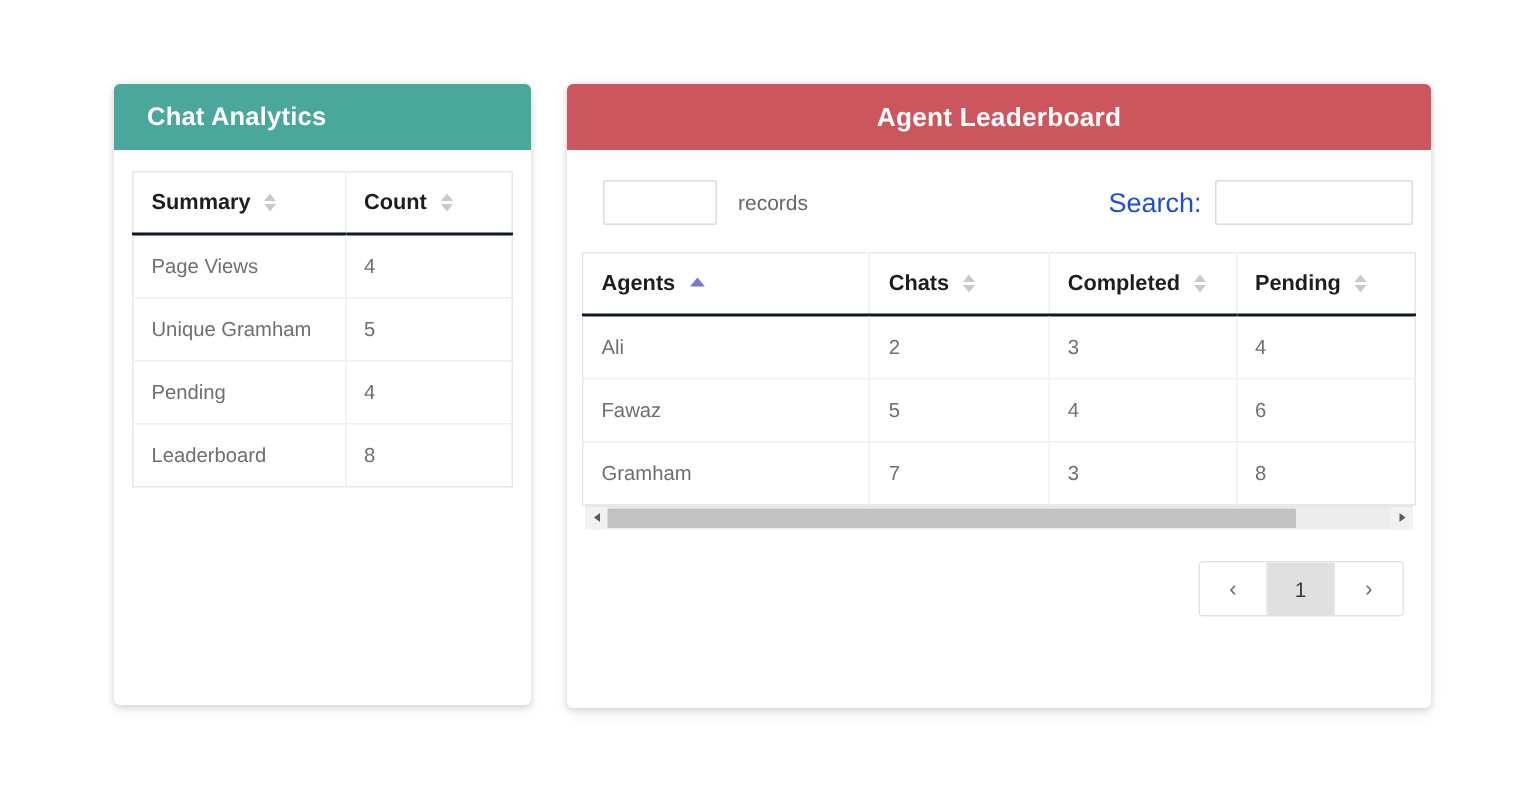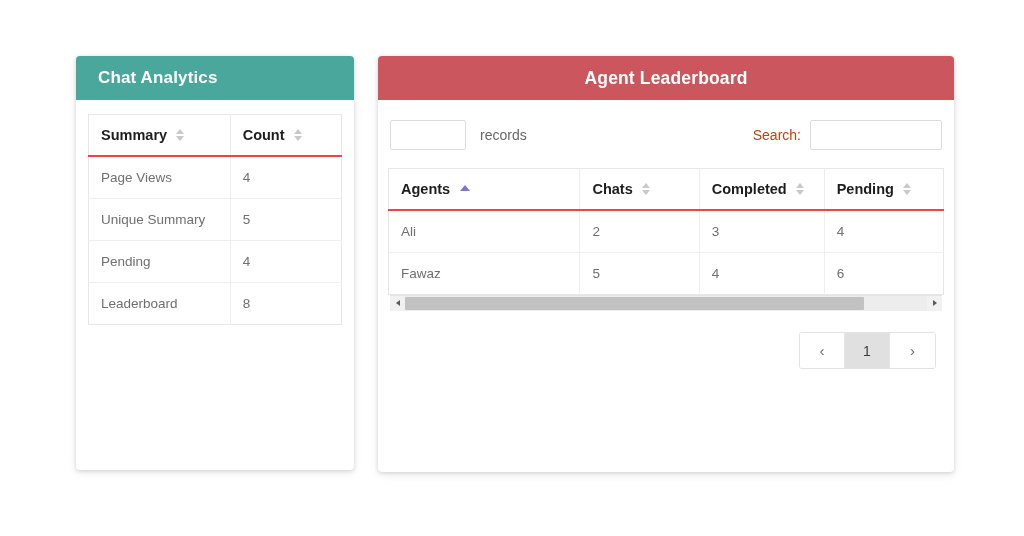--- a/index.html
+++ b/index.html
@@ -51,21 +51,21 @@
     width: 100%;
     border-collapse: collapse;
     border: 1px solid #e7e7e7;
     background: #fff;
   }
   table.dt th {
     text-align: left;
     font-size: 14.5px;
     font-weight: bold;
     color: #1d1d1d;
-    border-bottom: 2px solid #ef4444;
+    border-bottom: 2px solid #0f172a;
     border-right: 1px solid #ededed;
     padding: 12px 12px;
     position: relative;
     white-space: nowrap;
     vertical-align: middle;
   }
   table.dt th:last-child { border-right: none; }
   table.dt td {
     font-size: 13.5px;
     color: #6f6f6f;
@@ -126,21 +126,21 @@
   .tbl-right th.c-pending   { width: 21.5%; }
 
   .tbl-right td { padding: 16px 14px; font-size: 14px; }
   .tbl-right th { padding: 14px 14px; font-size: 15px; }
 
   
   .dt-controls {
     display: flex;
     align-items: center;
     height: 38px;
-    margin: 4px 2px 14px 2px;
+    margin: 4px 2px 14px 14px;
   }
   .dt-length { display: flex; align-items: center; }
   .length-select {
     width: 76px;
     height: 30px;
     border: 1px solid #dcdcdc;
     border-radius: 2px;
     background: #fff;
     font-size: 13px;
     color: #555;
@@ -152,22 +152,22 @@
     font-size: 14px;
     color: #676767;
     margin-left: 14px;
   }
   .dt-filter {
     margin-left: auto;
     display: flex;
     align-items: center;
   }
   .filter-label {
-    font-size: 14px;
-    color: #c2410c;
+    font-size: 18px;
+    color: #1d4ed8;
     margin-right: 9px;
   }
   .search-input {
     width: 132px;
     height: 30px;
     border: 1px solid #dcdcdc;
     border-radius: 2px;
     background: #fff;
     font-size: 13px;
     color: #444;
@@ -270,21 +270,21 @@
               </span>
             </th>
           </tr>
         </thead>
         <tbody>
           <tr>
             <td>Page Views</td>
             <td>4</td>
           </tr>
           <tr>
-            <td>Unique Summary</td>
+            <td>Unique Gramham</td>
             <td>5</td>
           </tr>
           <tr>
             <td>Pending</td>
             <td>4</td>
           </tr>
           <tr>
             <td>Leaderboard</td>
             <td>8</td>
           </tr>
@@ -346,20 +346,26 @@
             <td>2</td>
             <td>3</td>
             <td>4</td>
           </tr>
           <tr>
             <td>Fawaz</td>
             <td>5</td>
             <td>4</td>
             <td>6</td>
           </tr>
+          <tr>
+            <td>Gramham</td>
+            <td>7</td>
+            <td>3</td>
+            <td>8</td>
+          </tr>
         </tbody>
       </table>
 
       <div class="hscroll">
         <div class="hs-btn left">
             <span class="tri"></span>
           </div>
         <div class="hs-track">
           <div class="hs-thumb"></div>
         </div>

